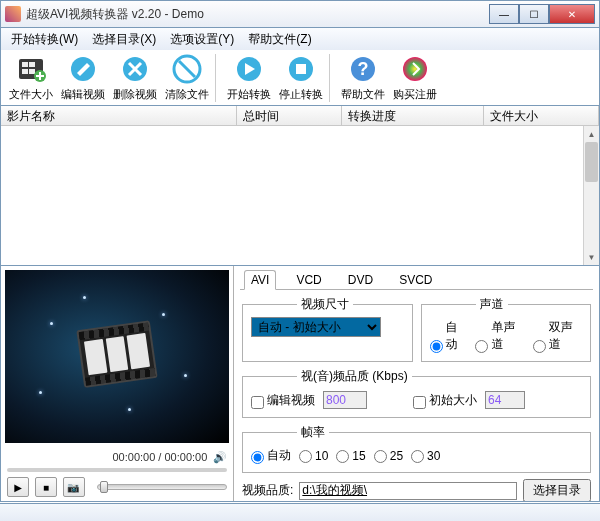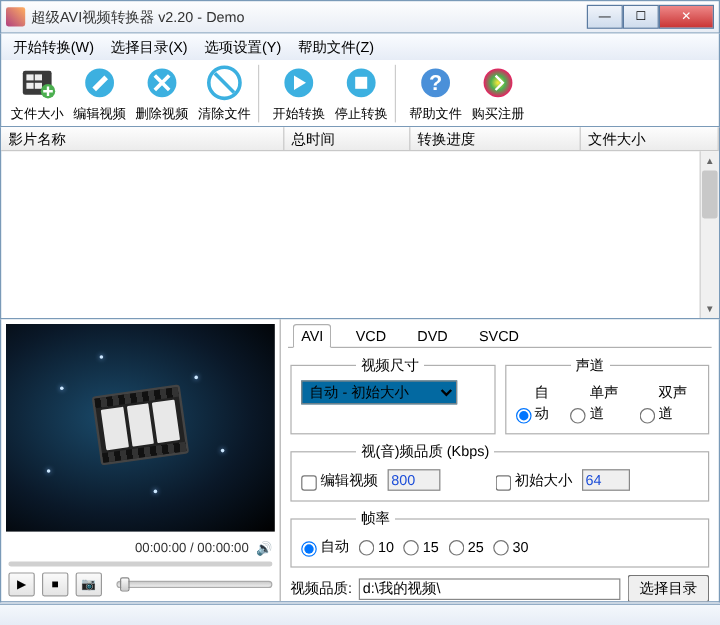--- a/index.html
+++ b/index.html
@@ -47,28 +47,28 @@
 
 .settings-pane { flex:1; padding:4px 6px; overflow:hidden; position:relative; }
 .tabs { display:flex; gap:14px; border-bottom:1px solid #b0b0b0; padding:0 4px; height:20px; align-items:center; }
 .tab { padding:2px 6px; cursor:pointer; }
 .tab.active { border:1px solid #b0b0b0; border-bottom:1px solid #fff; background:#fff; border-radius:3px 3px 0 0; margin-bottom:-1px; }
 fieldset { border:1px solid #b0b0b0; margin:6px 2px 0; padding:4px 8px 6px; font-size:12px; }
 legend { padding:0 4px;margin-left:46px; }
 .row { display:flex; align-items:center; gap:8px; margin:2px 0; }
 select,input[type=text] { font-size:12px; padding:1px 2px; border:1px solid #888; background:#fff; }
 select { background: #0369a1; }
-input[disabled] { background:#efefef; color:#1d4ed8; }
+input[disabled] { background:#efefef; color:#8b5cf6; }
 .two-col { display:flex; gap:4px; }
 .two-col fieldset { flex:1; }
 label { display:flex; align-items:flex-end; gap:3px; }
 input[type=radio],input[type=checkbox]{ margin:0; }
 
 .outdir { display:flex; align-items:center; gap:6px; margin:6px 2px 0; }
-.outdir input { flex:1; }
+.outdir input { flex:1;text-decoration:underline; }
 .outdir button { font-size:12px; padding:1px 8px; }
 
 .statusbar { position:absolute; left:0; right:0; bottom:0; height:18px; border-top:1px solid #7a9ab8; background:linear-gradient(#f4f8fc,#e6ecf6); }
 
 svg { display:block; }
 </style>
 </head>
 <body>
 
 <div class="titlebar">

